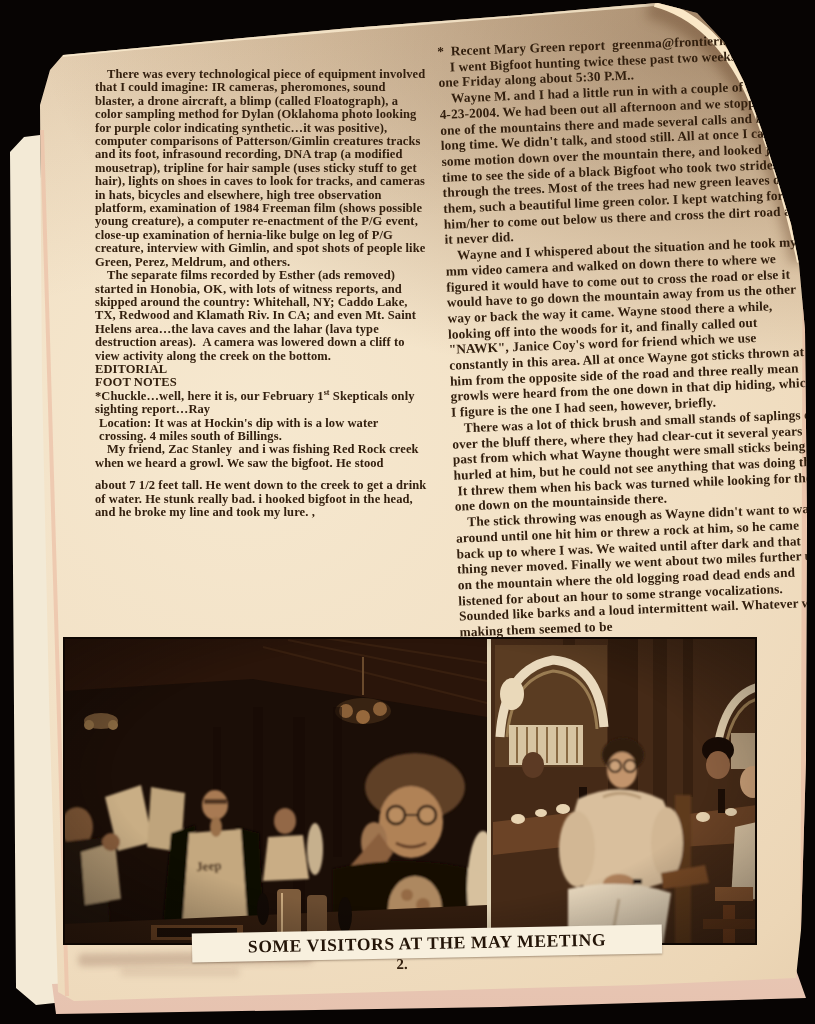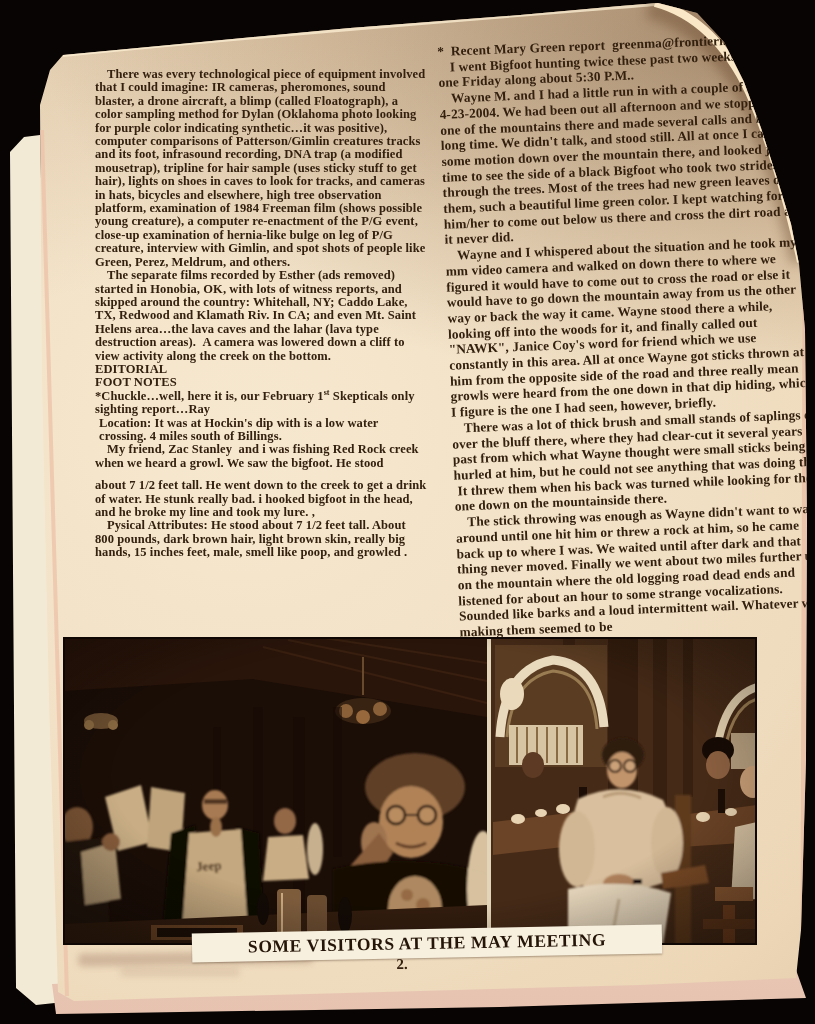--- a/index.html
+++ b/index.html
@@ -82,21 +82,20 @@
 
     <div class="col col-left">
       <p class="ind">There was every technological piece of equipment involved that I could imagine: IR cameras, pheromones, sound blaster, a drone aircraft, a blimp (called Floatograph), a color sampling method for Dylan (Oklahoma photo looking for purple color indicating synthetic…it was positive), computer comparisons of Patterson/Gimlin creatures tracks and its foot, infrasound recording, DNA trap (a modified mousetrap), tripline for hair sample (uses sticky stuff to get hair), lights on shoes in caves to look for tracks, and cameras in hats, bicycles and elsewhere, high tree observation platform, examination of 1984 Freeman film (shows possible young creature), a computer re-enactment of the P/G event, close-up examination of hernia-like bulge on leg of P/G creature, interview with Gimlin, and spot shots of people like Green, Perez, Meldrum, and others.</p>
       <p class="ind">The separate films recorded by Esther (ads removed) started in Honobia, OK, with lots of witness reports, and skipped around the country: Whitehall, NY; Caddo Lake, TX, Redwood and Klamath Riv. In CA; and even Mt. Saint Helens area…the lava caves and the lahar (lava type destruction areas). &nbsp;A camera was lowered down a cliff to view activity along the creek on the bottom.</p>
       <p>EDITORIAL</p>
       <p class="center">FOOT NOTES</p>
       <p><span>*Chuckle…well, here it is, our February 1</span><sup>st</sup><span> Skepticals only sighting report…Ray</span></p>
       <p class="sm-ind">Location: It was at Hockin's dip with is a low water crossing. 4 miles south of Billings.</p>
       <p class="ind">My friend, Zac Stanley &nbsp;and i was fishing Red Rock creek when we heard a growl. We saw the bigfoot. He stood</p>
       <p class="gap-top">about 7 1/2 feet tall. He went down to the creek to get a drink of water. He stunk really bad. i hooked bigfoot in the head, and he broke my line and took my lure. ,</p>
-      <p class="ind">Pysical Attributes: He stood about 7 1/2 feet tall. About 800 pounds, dark brown hair, light brown skin, really big hands, 15 inches feet, male, smell like poop, and growled .</p>
     </div>
 
     <div class="col col-right">
       <p>* &nbsp;Recent Mary Green report &nbsp;greenma@frontiernet.net</p>
       <p class="ind">I went Bigfoot hunting twice these past two weeks. S</p>
       <p>one Friday along about 5:30 P.M..</p>
       <p class="ind">Wayne M. and I had a little run in with a couple of Bigfoot on 4-23-2004. We had been out all afternoon and we stopped up on one of the mountains there and made several calls and listened a long time. We didn't talk, and stood still. All at once I caught some motion down over the mountain there, and looked just in time to see the side of a black Bigfoot who took two strides through the trees. Most of the trees had new green leaves on them, such a beautiful lime green color. I kept watching for him/her to come out below us there and cross the dirt road and it never did.</p>
       <p class="ind">Wayne and I whispered about the situation and he took my 8 mm video camera and walked on down there to where we figured it would have to come out to cross the road or else it would have to go down the mountain away from us the other way or back the way it came. Wayne stood there a while, looking off into the woods for it, and finally called out "NAWK", Janice Coy's word for friend which we use constantly in this area. All at once Wayne got sticks thrown at him from the opposite side of the road and three really mean growls were heard from the one down in that dip hiding, which I figure is the one I had seen, however, briefly.</p>
       <p class="ind">There was a lot of thick brush and small stands of saplings off over the bluff there, where they had clear-cut it several years past from which what Wayne thought were small sticks being hurled at him, but he could not see anything that was doing this. &nbsp;It threw them when his back was turned while looking for the one down on the mountainside there.</p>
       <p class="ind">The stick throwing was enough as Wayne didn't want to wait around until one hit him or threw a rock at him, so he came back up to where I was. We waited until after dark and that thing never moved. Finally we went about two miles further up on the mountain where the old logging road dead ends and listened for about an hour to some strange vocalizations. Sounded like barks and a loud intermittent wail. Whatever was making them seemed to be</p>

